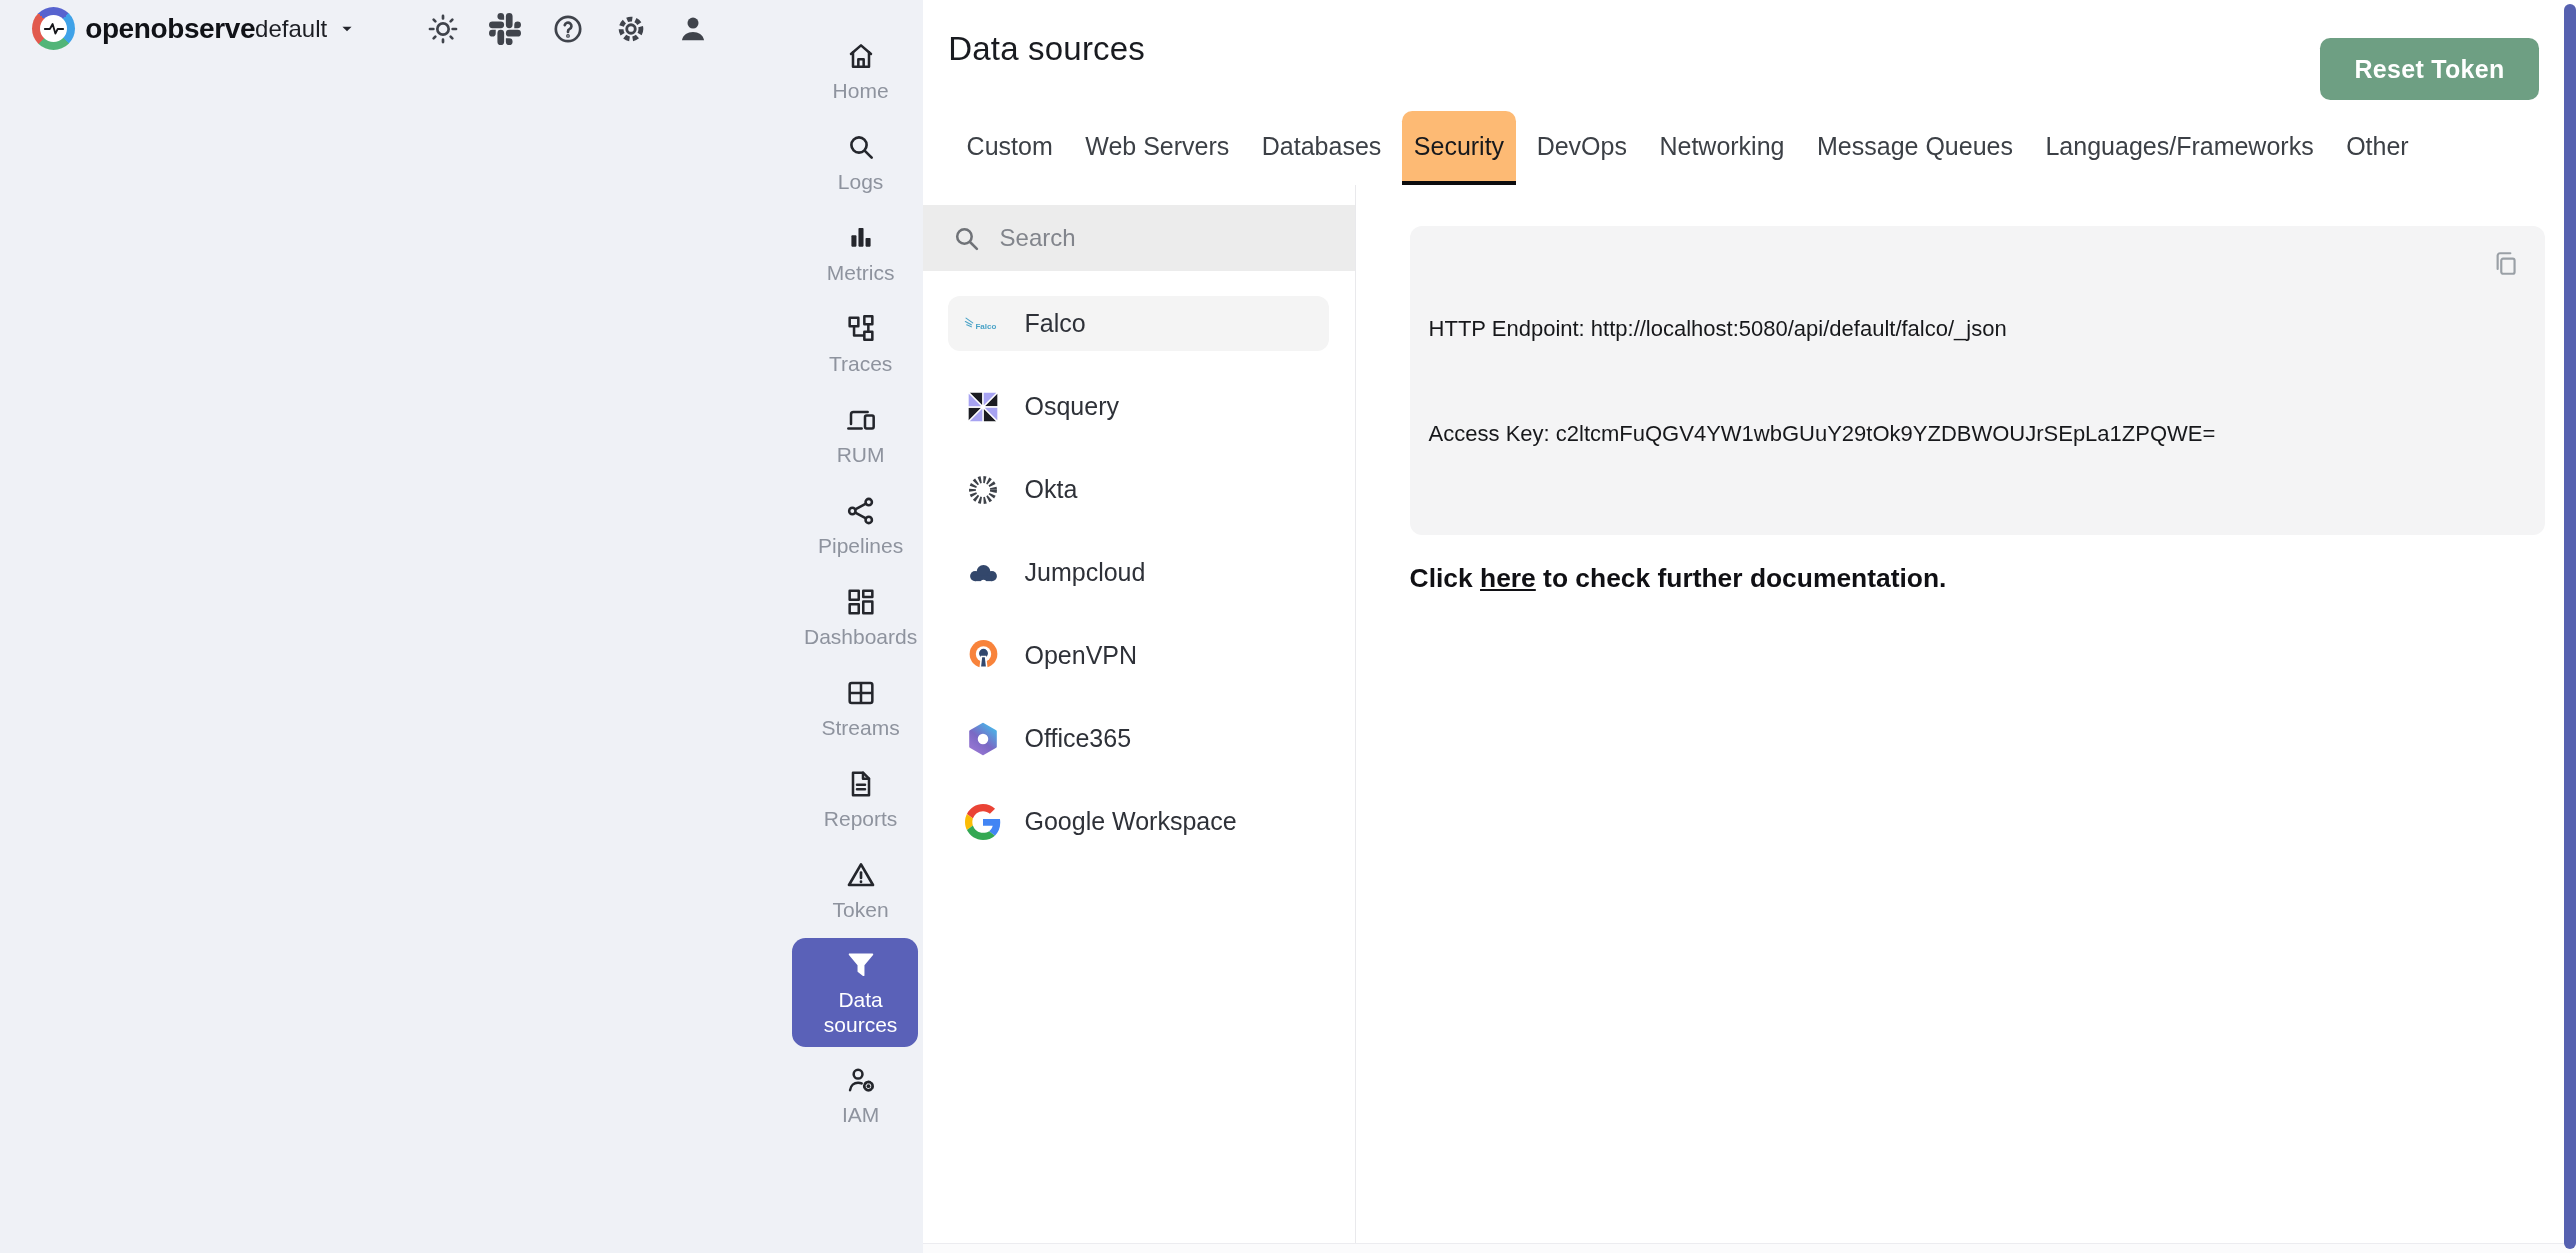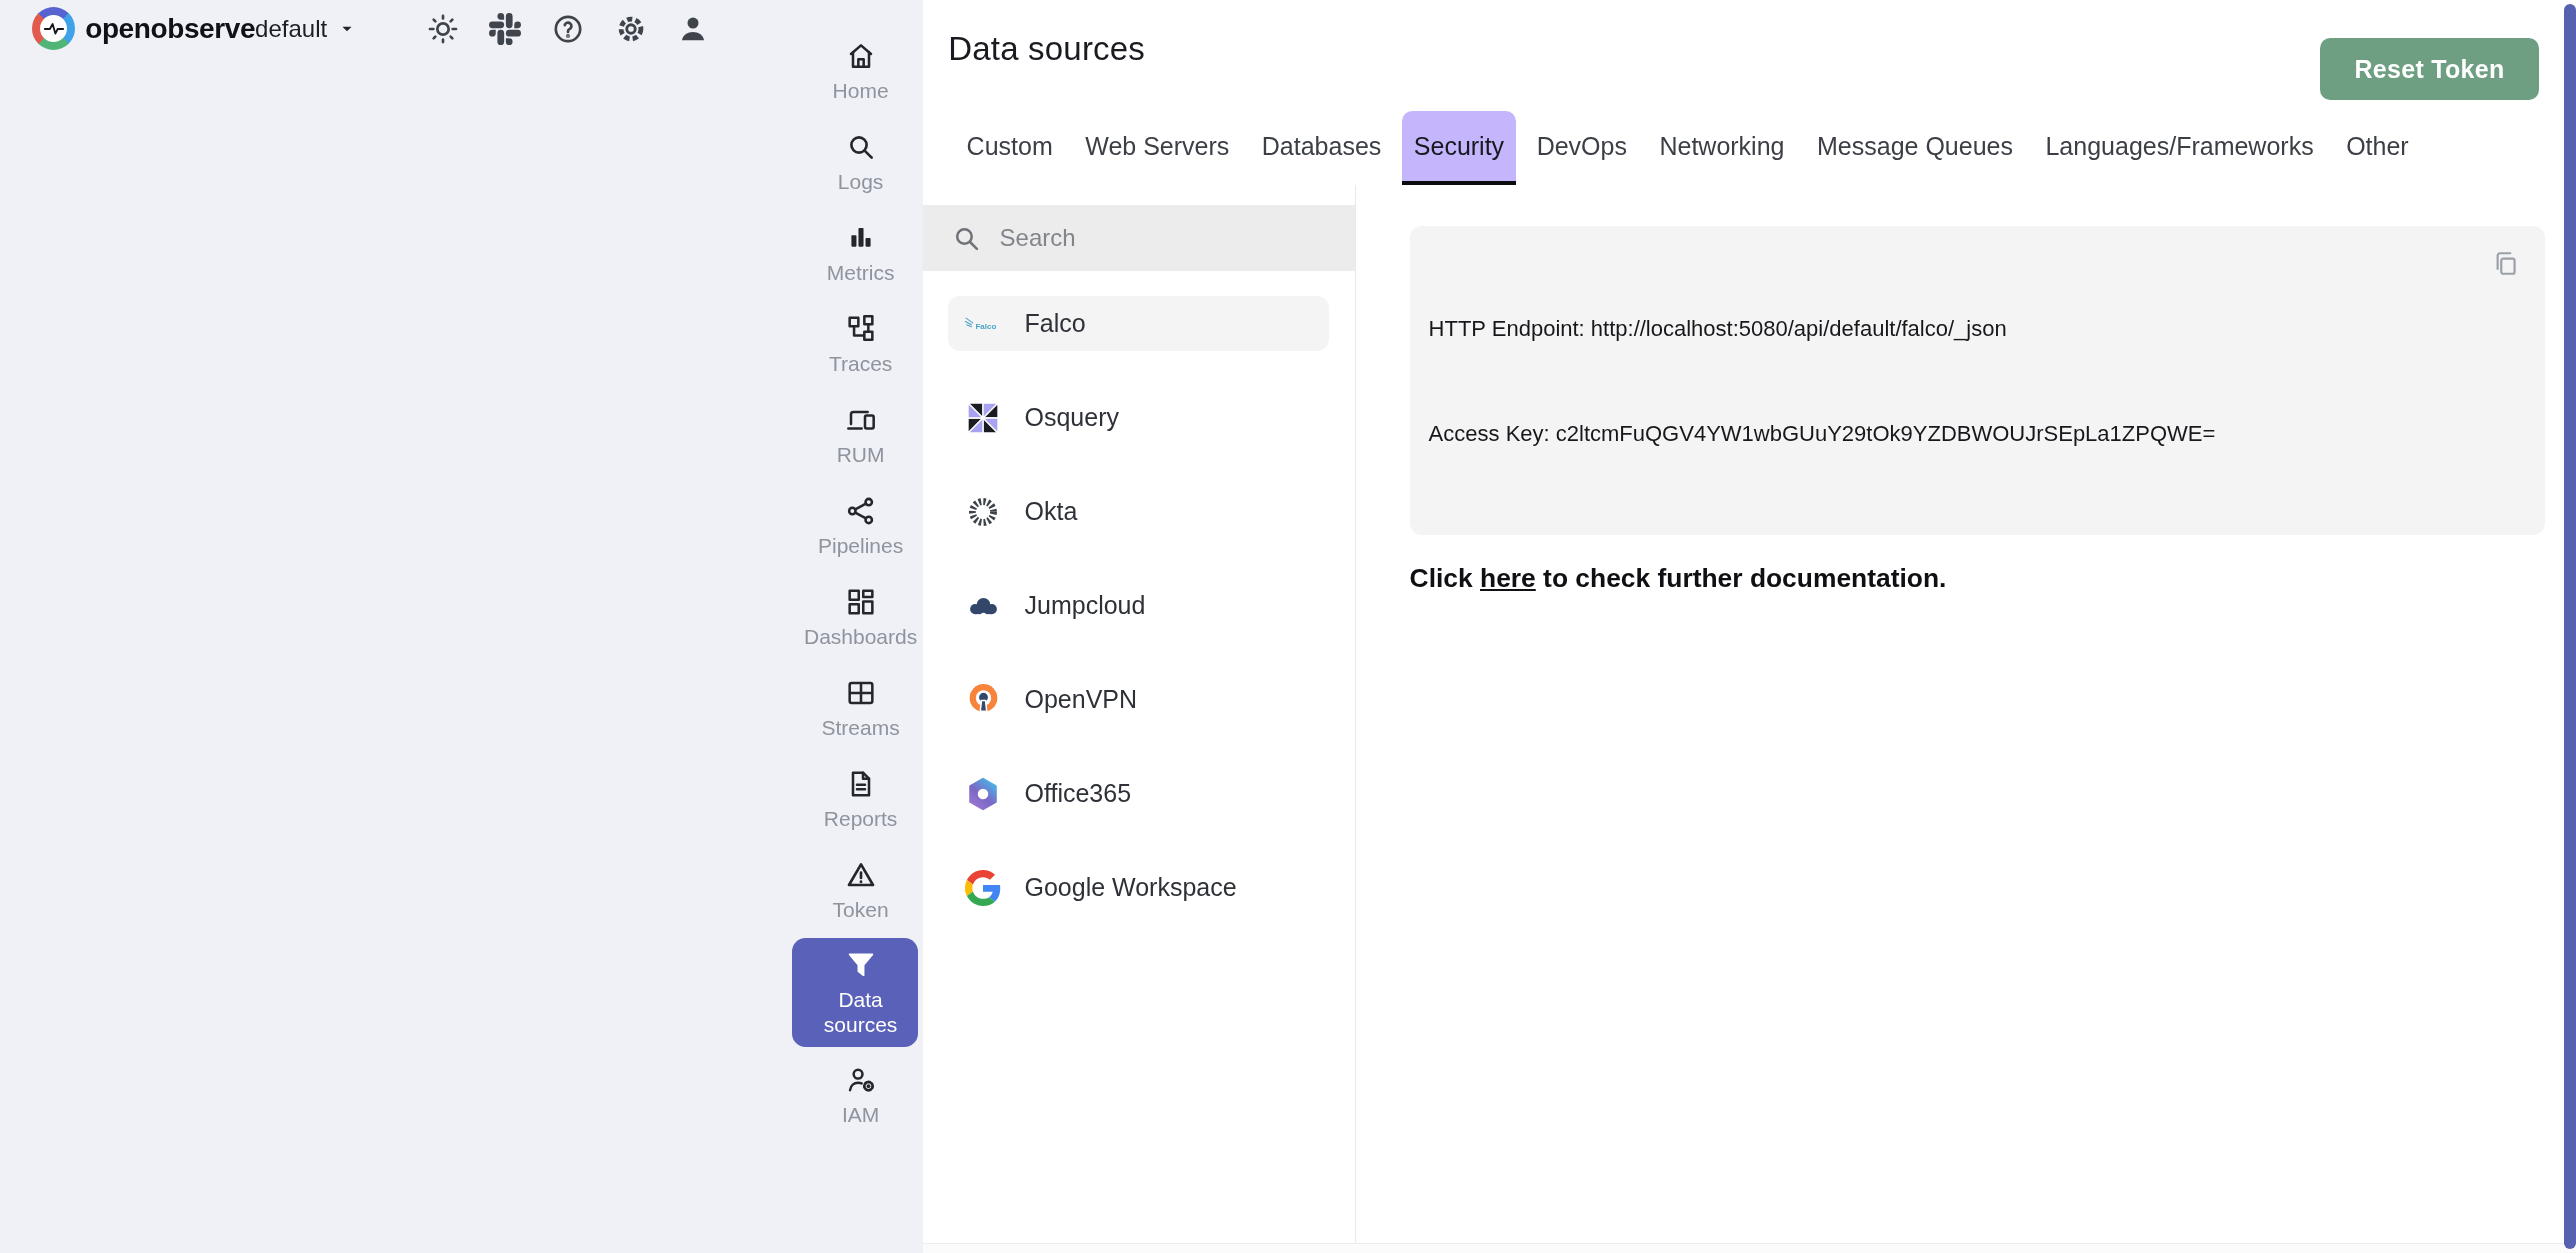--- a/index.html
+++ b/index.html
@@ -31,29 +31,29 @@
   .main { flex:1; background:#ffffff; position:relative; display:flex; flex-direction:column; min-width:0; }
   .main-header { height:88px; flex:0 0 88px; display:flex; align-items:center; justify-content:space-between; padding:10.2px 37px 0 25.6px; }
   .page-title { font-size:33px; font-weight:500; color:#191b20; letter-spacing:0.2px; }
   .reset-btn { width:219px; height:62px; border:none; border-radius:10.2px; background:#6e9f83; color:#ffffff; font-family:inherit;
                font-size:25px; font-weight:700; letter-spacing:0.3px; cursor:pointer;margin-top:40px; }
 
   
   .tabs { margin:23px 0 0 32px; height:74px; flex:0 0 74px; display:flex; align-items:stretch; gap:8.5px; }
   .tab { display:flex; align-items:center; padding:0 12px; font-size:25px; color:#3c4046; cursor:pointer; white-space:nowrap;
          border-bottom:4.3px solid transparent; }
-  .tab.active { background:#c4b5fd; border-radius:10.2px 10.2px 0 0; border-bottom:4.3px solid #0c0c0e; color:#17191d; }
+  .tab.active { background:#fdba74; border-radius:10.2px 10.2px 0 0; border-bottom:4.3px solid #0c0c0e; color:#17191d; }
 
   
   .content { flex:1; display:flex; min-height:0; }
   .source-list { width:433px; flex:0 0 433px; border-right:1.7px solid #e9e9ec; padding-top:20.4px; display:flex; flex-direction:column; }
   .searchbar { height:66px; background:#ececec; display:flex; align-items:center; gap:19px; padding:0 17px 0 29px; }
   .searchbar input { flex:1; border:none; background:transparent; outline:none; font-family:inherit; font-size:24px; color:#33353c; }
   .searchbar input::placeholder { color:#82858c; }
-  .rows { margin-top:25px; display:flex; flex-direction:column; gap:39px; padding:0 25.6px; }
+  .rows { margin-top:25px; display:flex; flex-direction:column; gap:28px; padding:0 25.6px; }
   .row { height:55px; display:flex; align-items:center; gap:22px; padding:0 15.3px; border-radius:12px; cursor:pointer; }
   .row.selected { background:#f4f4f4; }
   .row-icon { width:39px; height:39px; display:flex; align-items:center; justify-content:center; flex:0 0 39px; }
   .row-label { font-size:25px; color:#2e3138; }
 
   .detail { flex:1; padding:41px 31.5px 0 54px; min-width:0; }
   .codeblock { background:#f4f4f5; border-radius:12px; padding:14.5px 19px 14.5px 19px; display:flex; justify-content:space-between; align-items:flex-start; }
   .code-lines { font-family:Liberation Sans, sans-serif; font-size:22px; line-height:35px; color:#17181b; white-space:pre; }
   .copy-btn { background:none; border:none; cursor:pointer; padding:5.1px; margin-top:3.4px; }
   .doc-line { margin-top:28px; font-size:26.4px; font-weight:700; color:#101014; }

